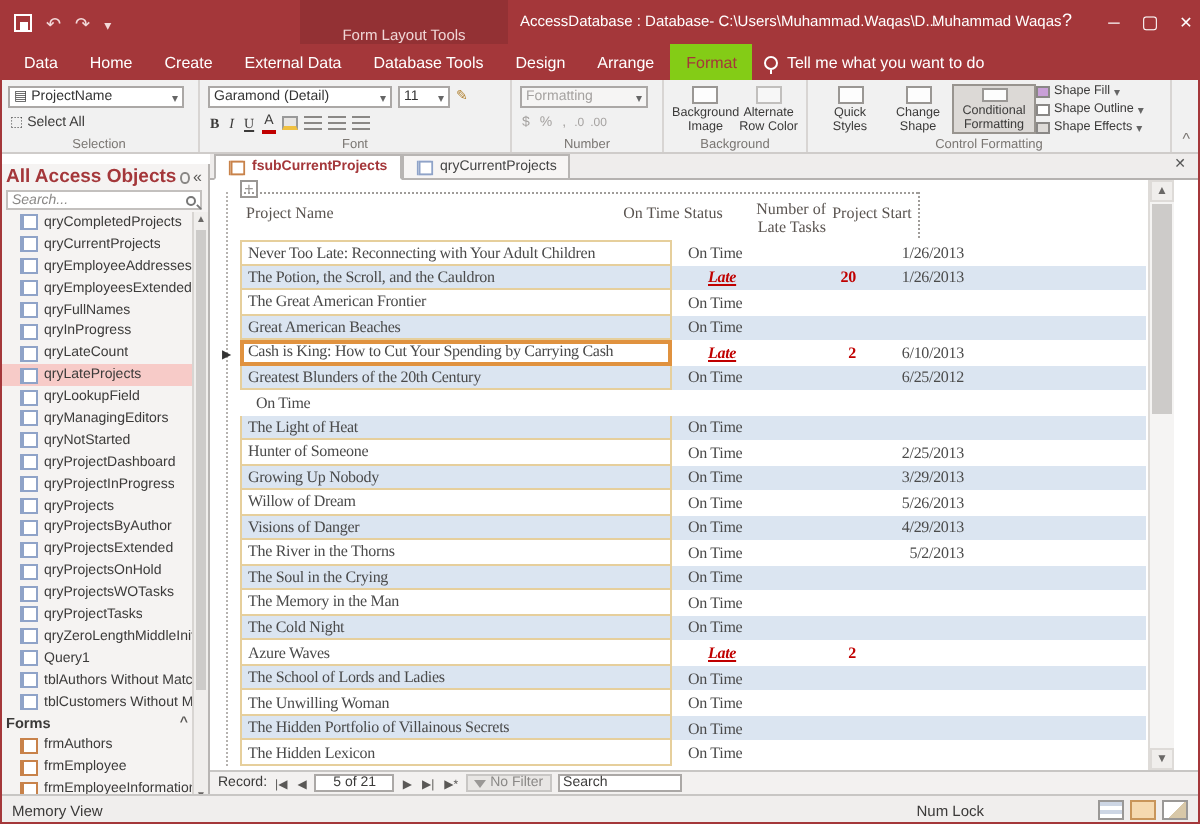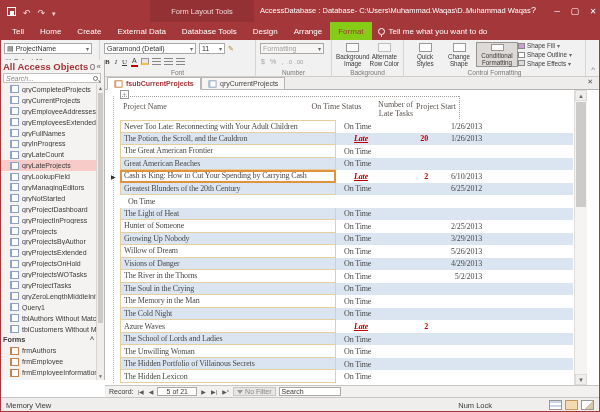--- a/index.html
+++ b/index.html
@@ -13,21 +13,21 @@
 
 
 .titlebar{position:absolute;left:0;top:0;width:600px;height:22px;background:var(--accent);color:#fff}
 .qat{position:absolute;left:7px;top:4px;display:flex;gap:7px;align-items:center;height:14px}
 .qat .floppy{width:9px;height:9px;border:1px solid #fff;position:relative;display:inline-block}
 .qat .floppy::after{content:"";position:absolute;left:2px;bottom:0;width:4px;height:4px;background:#fff}
 .undo-ic::after{content:"↶";font-size:9px;color:#f3dada}
 .redo-ic::after{content:"↷";font-size:9px;color:#f3dada}
 .qat-dd::after{content:"▾";font-size:7px;color:#f3dada}
 .ctx-head{position:absolute;left:150px;top:0;width:104px;height:22px;background:rgba(0,0,0,.10);
-  display:flex;align-items:center;justify-content:center;font-size:7.5px;color:#f0d6d6;text-align:center}
+  display:flex;align-items:flex-end;justify-content:center;font-size:7.5px;color:#f0d6d6;text-align:center}
 .win-title{position:absolute;left:260px;top:6px;font-size:7.5px;color:#fff;white-space:nowrap}
 .user-name{position:absolute;left:466px;top:6px;font-size:7.5px;color:#fff}
 .help-btn{position:absolute;left:531px;top:5px;font-size:9px;color:#fff}
 .cap-btn{position:absolute;top:0;width:18px;height:22px;display:flex;align-items:center;justify-content:center;color:#fff;font-size:8px}
 .min-btn{left:548px}.min-btn::after{content:"─"}
 .max-btn{left:566px}.max-btn::after{content:"▢";font-size:9px}
 .close-btn{left:584px}.close-btn::after{content:"✕"}
 
 
 .tabrow{position:absolute;left:0;top:22px;width:600px;height:18px;background:var(--accent);display:flex;align-items:stretch}
@@ -71,21 +71,21 @@
 .menubtn{display:flex;align-items:center;gap:2px;font-size:6.3px;color:#3b3a39;height:9px}
 .menubtn .sq{width:7px;height:6px;border:1px solid #8a8886}
 .sq-fill{background:#c9a0d8}
 .sq-outline{background:#fff;border-color:#4472c4}
 .sq-effects{background:#dedbd8;border-color:#b5b2af}
 .menubtn .arr::after{content:"▾";font-size:6px;color:#666}
 .collapse-ribbon{position:absolute;right:5px;bottom:2px;font-size:8px;color:#7a7672}
 .collapse-ribbon::after{content:"^"}
 
 
-.navpane{position:absolute;left:0;top:60px;width:105px;height:320px;background:#f5f3f2;border-right:1px solid #b8b5b3;overflow:hidden}
+.navpane{position:absolute;left:0;top:82px;width:105px;height:320px;background:#f5f3f2;border-right:1px solid #b8b5b3;overflow:hidden}
 .np-head{display:flex;align-items:center;height:13px;padding:0 3px;gap:2px}
 .np-title{color:var(--accent);font-size:9.5px;font-weight:600;white-space:nowrap;flex:1}
 .np-menu-ic{width:6px;height:6px;border:1px solid #8a8886;border-radius:50%}
 .np-shutter{font-size:8px;color:#5a5856;line-height:1}
 .np-shutter::after{content:"«"}
 .np-search{margin:0 3px;height:10px;background:#fff;border:1px solid #c3c0be;display:flex;align-items:center;padding:0 2px}
 .np-search .txt{flex:1;font-size:7px;color:#8a8886;font-style:italic}
 .mag{width:5px;height:5px;border:1px solid #777;border-radius:50%;position:relative}
 .mag::after{content:"";position:absolute;left:4px;top:4px;width:3px;height:1px;background:#777;transform:rotate(45deg)}
 .np-list{position:absolute;left:0;top:24px;right:8px;bottom:0;overflow:hidden}
@@ -188,21 +188,21 @@
     <div class="win-title">AccessDatabase : Database- C:\Users\Muhammad.Waqas\D...</div>
     <div class="user-name">Muhammad Waqas</div>
     <div class="help-btn">?</div>
     <div class="cap-btn min-btn"></div>
     <div class="cap-btn max-btn"></div>
     <div class="cap-btn close-btn"></div>
   </div>
 
   <div class="tabrow">
     <div class="rtabs">
-        <div class="rtab">Tell</div>
+        <div class="rtab">Data</div>
         <div class="rtab">Home</div>
         <div class="rtab">Create</div>
         <div class="rtab">External Data</div>
         <div class="rtab">Database Tools</div>
         <div class="rtab">Design</div>
         <div class="rtab">Arrange</div>
         <div class="rtab active">Format</div>
       </div>
     <div class="tellme">
       <span class="bulb"></span>

